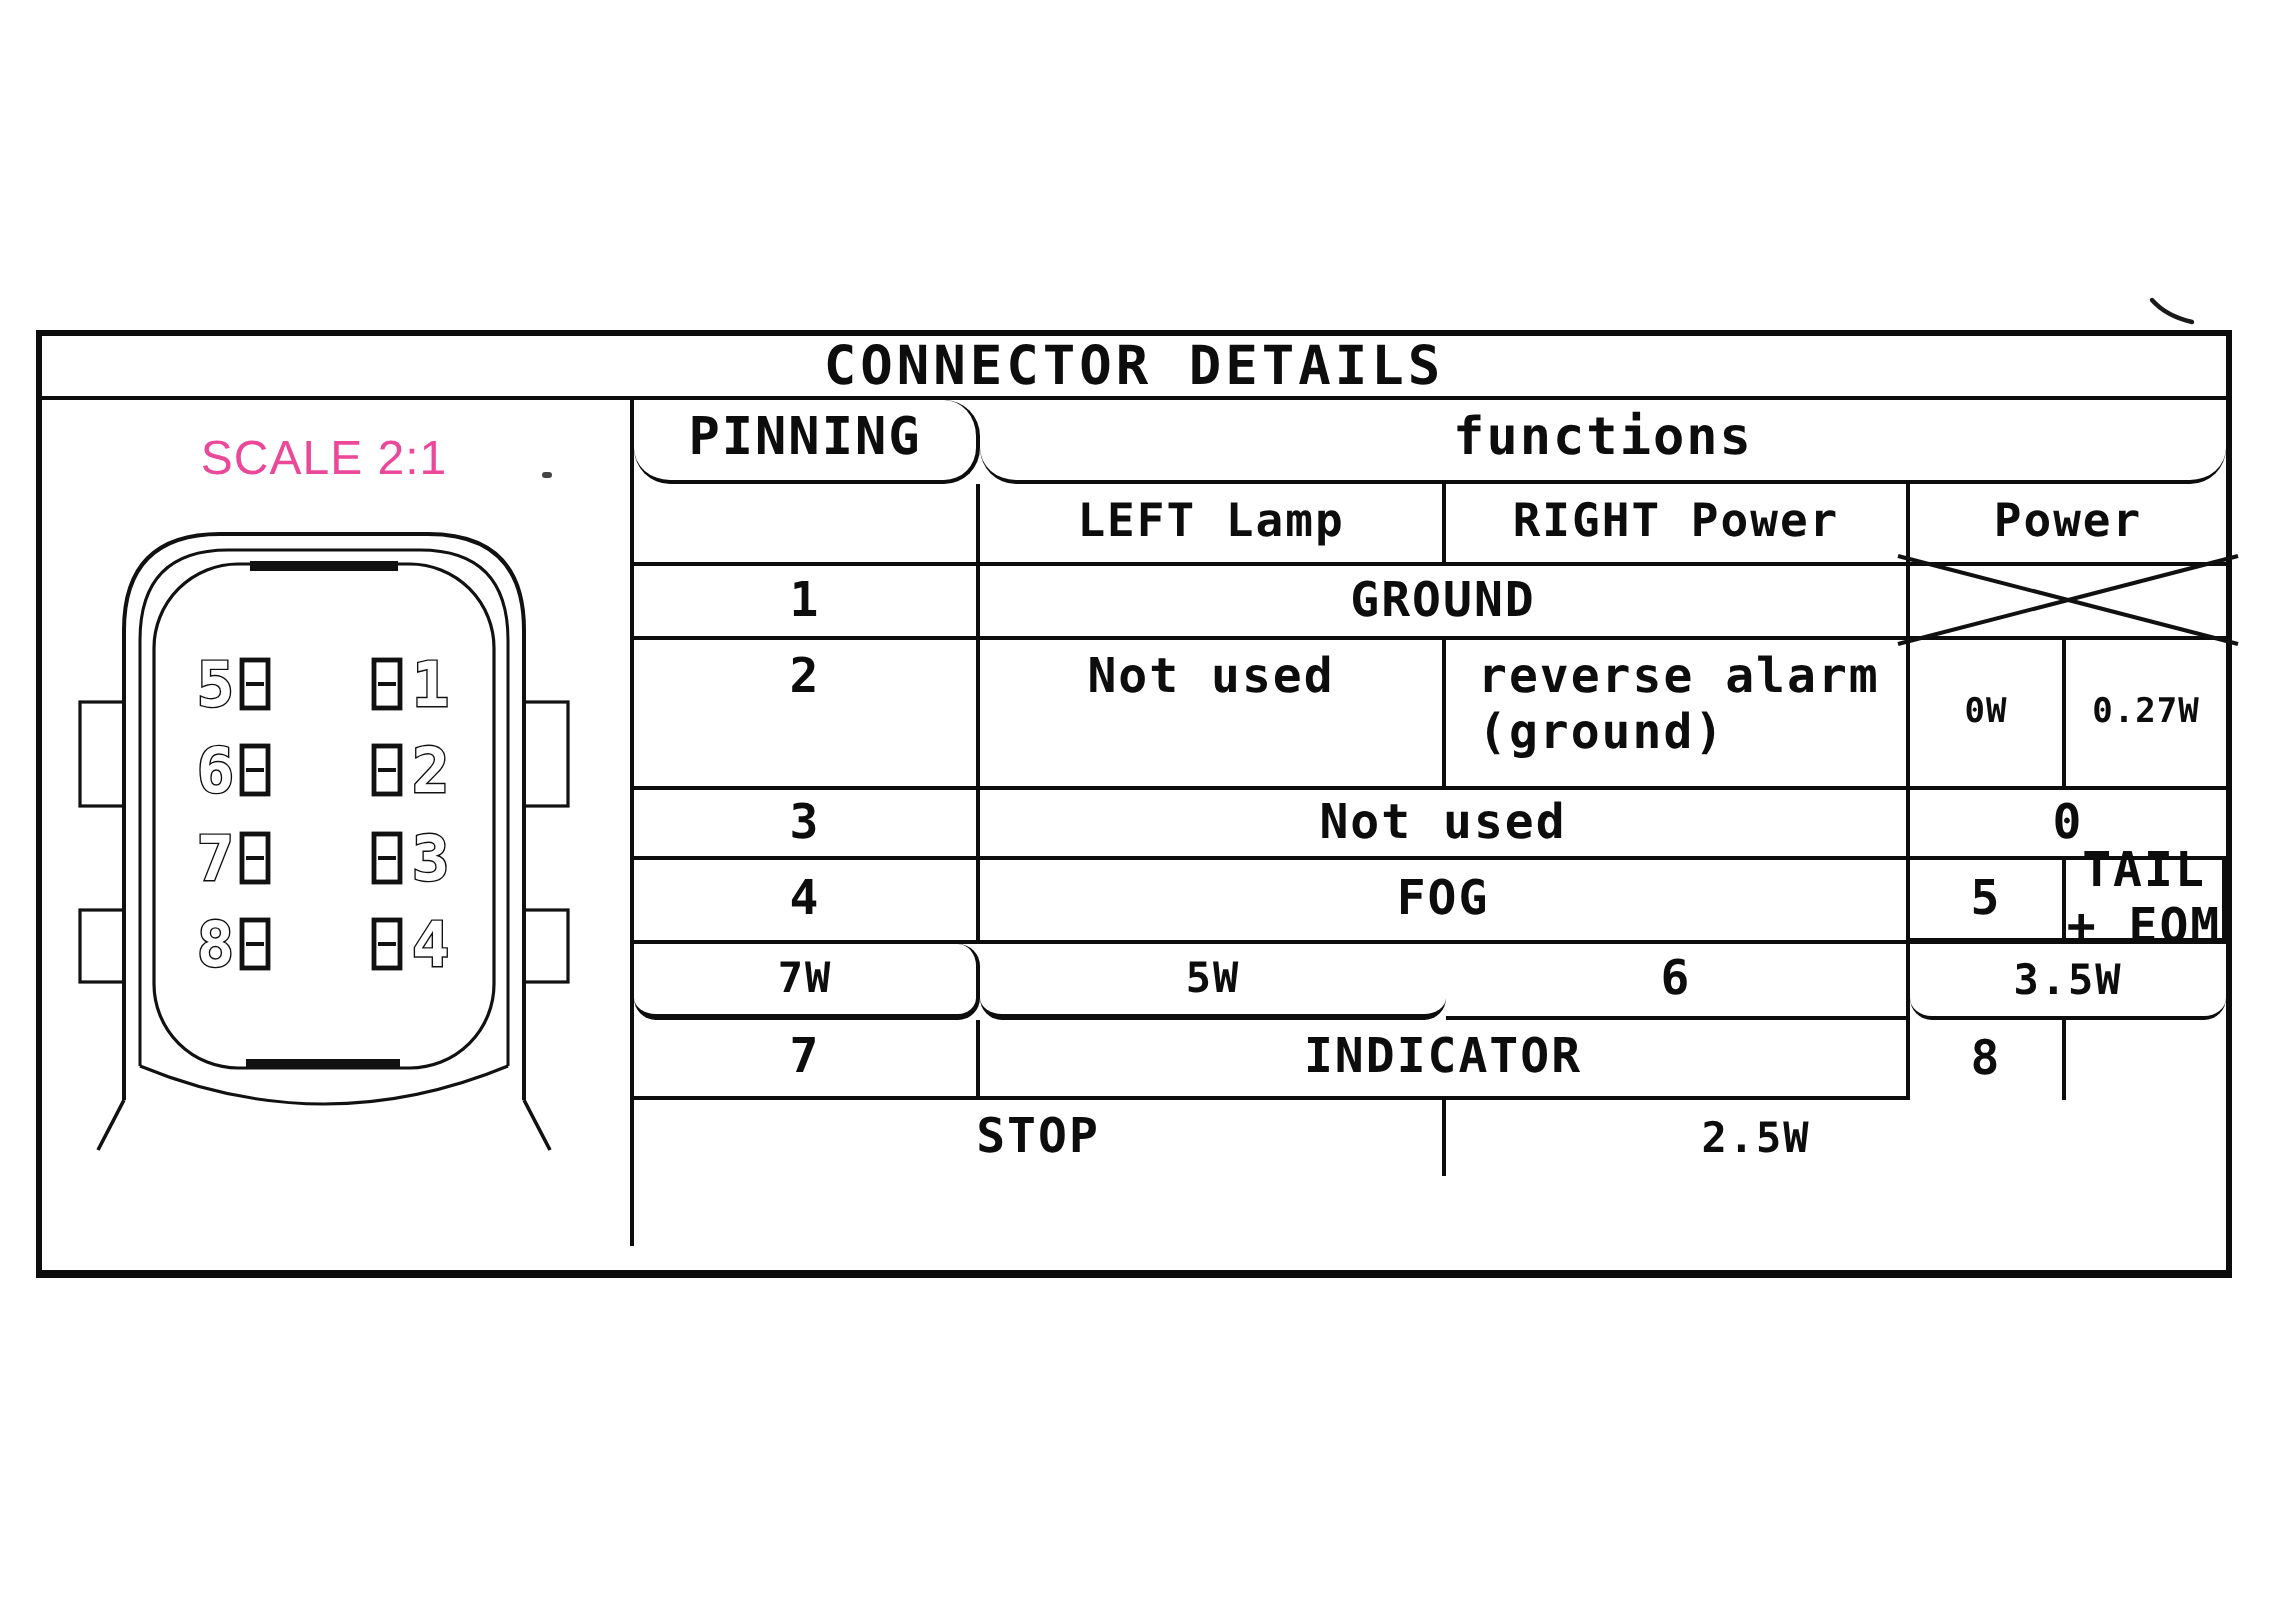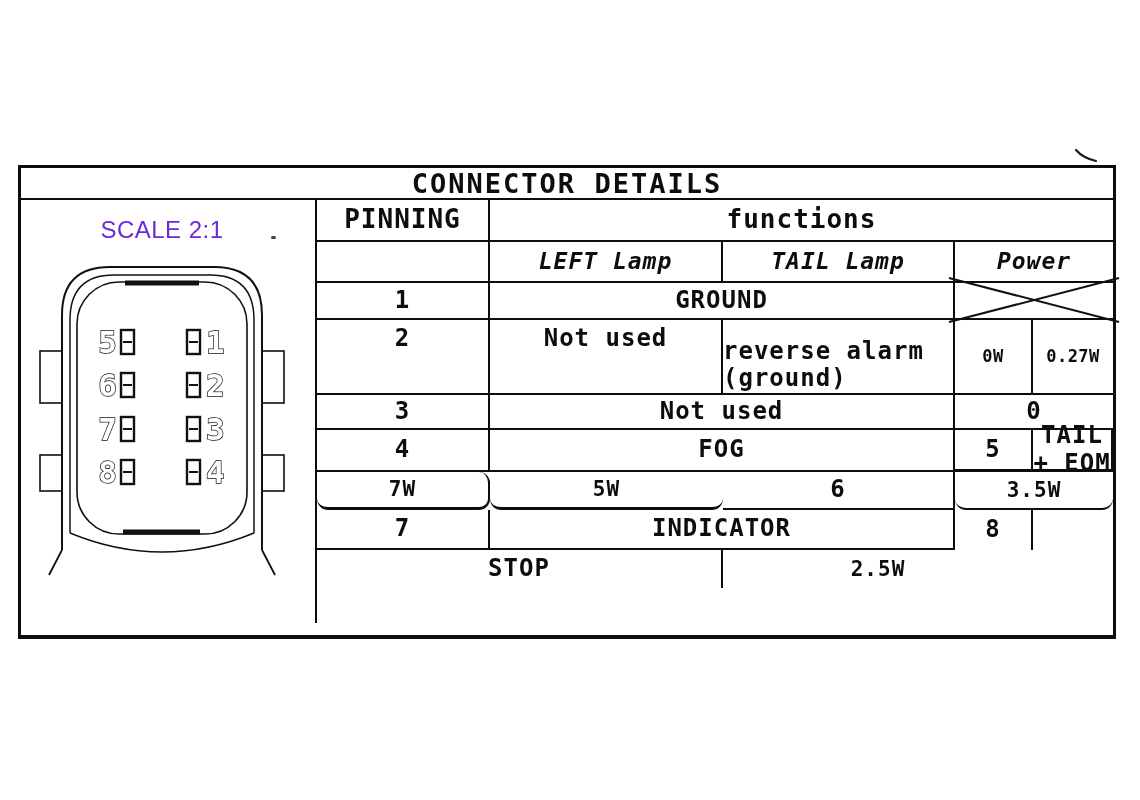--- a/index.html
+++ b/index.html
@@ -21,21 +21,21 @@
   }
   .tbody{display:flex;height:423px;}
   
   .conn-pane{
     width:294px;border-right:2px solid #0d0d0d;box-sizing:content-box;
     position:relative;flex:none;
   }
   .scale-label{
     position:absolute;left:0;top:16px;width:282px;text-align:center;
     font-family:"Liberation Sans", sans-serif;font-size:24px;letter-spacing:0.5px;
-    color:#6d28d9;
+    color:#ec4899;
   }
   .scale-dot{
     position:absolute;left:250px;top:36px;width:5px;height:3px;background:#444;border-radius:2px;
   }
   .conn-svg{position:absolute;left:9px;top:60px;}
   
   .dgrid{
     flex:1;display:grid;
     grid-template-columns:173px 233px 232px 78px 1fr;
     grid-template-rows:42px 41px 37px 75px 35px 42px 38px 40px 38px 1fr;
@@ -44,26 +44,26 @@
     display:flex;align-items:center;justify-content:center;
     border-right:2px solid #0d0d0d;border-bottom:2px solid #0d0d0d;
     box-sizing:border-box;font-weight:bold;font-size:24px;letter-spacing:1px;
     line-height:1.15;text-align:center;position:relative;
   }
   .sp2{grid-column:span 2;}
   .sp4{grid-column:span 4;}
   .no-br{border-right:none;}
   .no-bb{border-bottom:none;}
   .bb-thick{border-bottom-width:3px;}
-  .head{font-size:26px;}
-  .subhead{font-size:23px;font-style:italic;}
+  .head{font-size:26px;border-radius:18px;}
+  .subhead{font-size:23px;}
   .pw-sm{font-size:17px;letter-spacing:0.5px;}
   .pw-md{font-size:21px;border-radius:11px;}
   .top-align{align-items:flex-start;padding-top:5px;}
-  .two-line{flex-direction:column;justify-content:flex-end;}
+  .two-line{flex-direction:column;justify-content:flex-start;padding-left:16px;}
   .x-cell svg{position:absolute;left:-6px;top:-5px;width:calc(100% + 12px);height:calc(100% + 9px);overflow:visible;}
   
   .squiggle{position:absolute;left:1072px;top:147px;}
 </style>
 </head>
 <body>
 
 <svg class="squiggle" width="30" height="20">
   <path d="M4,3 Q11,11 24,14" fill="none" stroke="#1a1a1a" stroke-width="2.2" stroke-linecap="round"></path>
 </svg>
@@ -132,21 +132,21 @@
       </svg>
     </div>
 
     <div class="dgrid">
 
       <div class="cell head">PINNING</div>
       <div class="cell head sp4 no-br">functions</div>
 
       <div class="cell"></div>
       <div class="cell subhead">LEFT Lamp</div>
-      <div class="cell subhead">TAIL Lamp</div>
+      <div class="cell subhead">RIGHT Power</div>
       <div class="cell subhead sp2 no-br">Power</div>
 
       <div class="cell">1</div>
       <div class="cell sp2">GROUND</div>
       <div class="cell sp2 no-br x-cell">
         <svg viewBox="0 0 100 100" preserveAspectRatio="none">
           <line x1="0" y1="0" x2="100" y2="100" stroke="#111" stroke-width="2" vector-effect="non-scaling-stroke"></line>
           <line x1="0" y1="100" x2="100" y2="0" stroke="#111" stroke-width="2" vector-effect="non-scaling-stroke"></line>
         </svg>
       </div>

